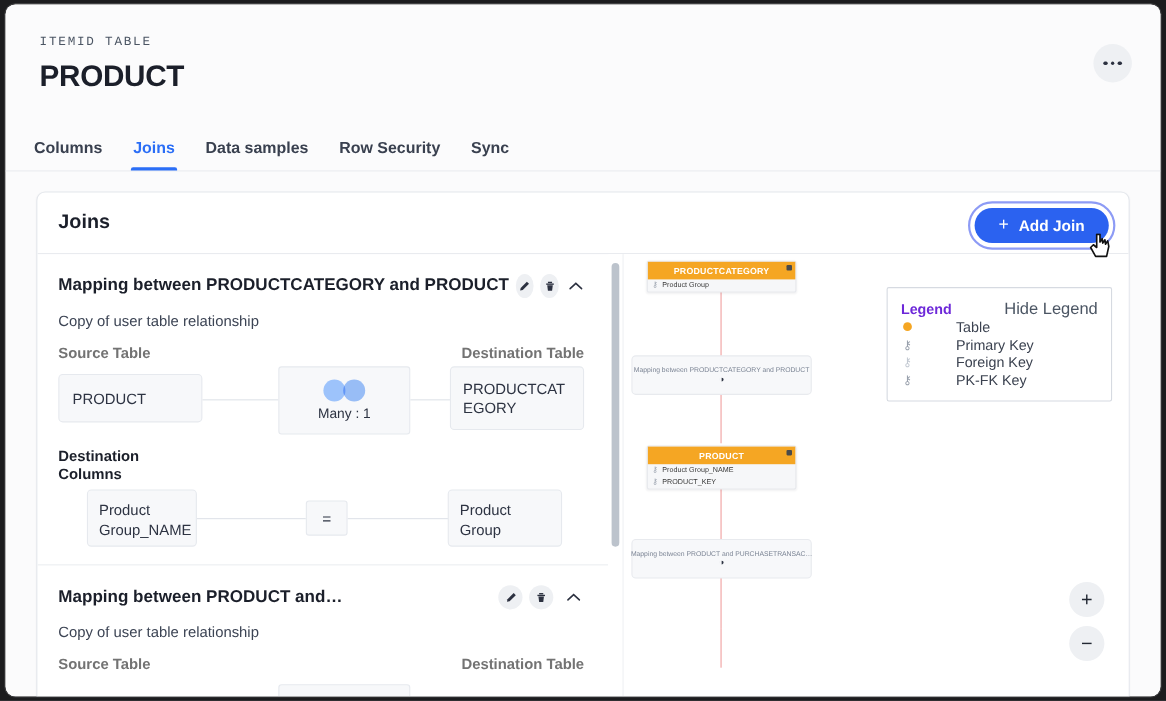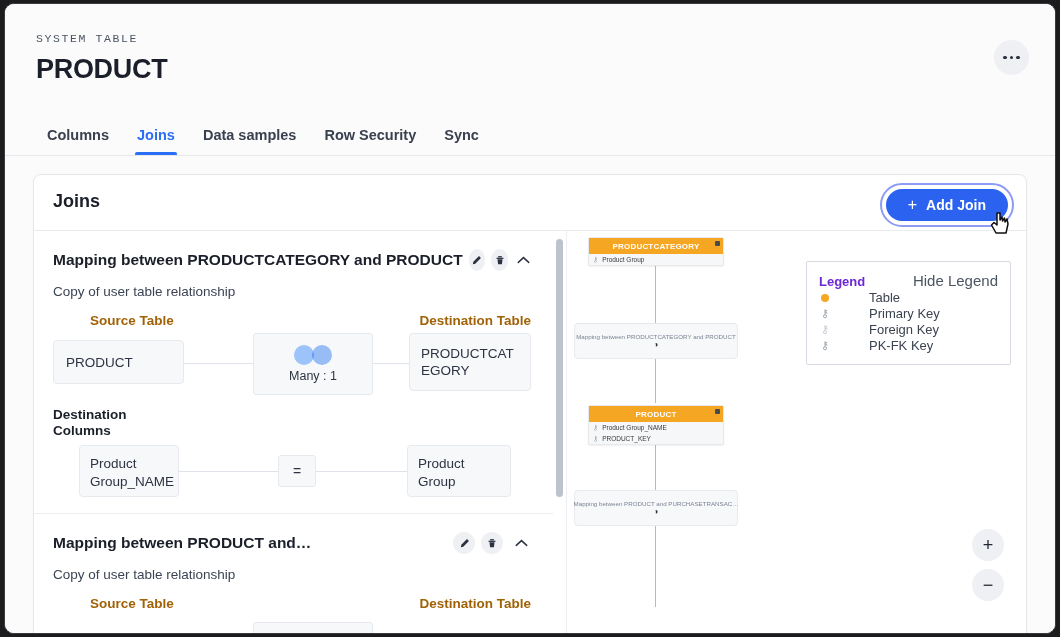--- a/index.html
+++ b/index.html
@@ -39,21 +39,21 @@
   .more-btn {
     position: absolute; right: 26px; top: 36px;
     width: 35px; height: 35px; border-radius: 50%;
     background: #eef0f3; border: none;
     display: flex; align-items: center; justify-content: center;
     gap: 3px; cursor: pointer;
   }
   .more-btn i { width: 3.5px; height: 3.5px; border-radius: 50%; background: #2c3140; display:block; }
 
   .tabs {
-    position: absolute; left: 28px; bottom: 0;
+    position: absolute; left: 12px; bottom: 0;
     display: flex; align-items: flex-start; gap: 0;
   }
   .tab {
     font-size: 14.5px; font-weight: 700; color: #39404f;
     padding: 0 14px 12px 14px; cursor: pointer;
     position: relative; white-space: nowrap;
   }
   .tab.active { color: #2b6ef6; }
   .tab.active::after {
     content: ""; position: absolute; left: 12px; right: 12px; bottom: 0;
@@ -121,21 +121,21 @@
   .icon-btn {
     width: 22px; height: 22px; border-radius: 50%;
     background: #eef0f3; border: none; cursor: pointer;
     display: flex; align-items: center; justify-content: center;
     margin-left: 6px;
   }
   .chev-btn { background: none; width: 20px; margin-left: 8px; }
   .jc-sub { margin-top: 13px; font-size: 13.5px; color: #3c4454; }
 
   .tbl-labels { display: flex; justify-content: space-between; margin-top: 14px; }
-  .tbl-label { font-size: 13.5px; font-weight: 700; color: #a16207; margin-left: 37px; }
+  .tbl-label { font-size: 13.5px; font-weight: 700; color: #737373; }
 
   .rel-row { position: relative; height: 60px; margin-top: 5px; }
   .box {
     position: absolute; background: #f7f8fa; border: 1px solid #e6e9ee;
     border-radius: 4px; font-size: 13.5px; color: #2d3342;
     display: flex; align-items: center; padding: 0 12px;
   }
   .box.src-table { left: 0; top: 7px; width: 131px; height: 44px; }
   .box.dst-table { right: 0; top: 0; width: 122px; height: 58px; padding: 0 11px; line-height: 17px; display:block; padding-top:11px; word-break: break-all;}
   .venn-box {
@@ -238,21 +238,21 @@
   }
   .zoom-in { top: 298px; }
   .zoom-out { top: 338px; }
 </style>
 </head>
 <body>
 
 <div class="page-frame">
 
   <div class="header">
-    <div class="eyebrow">SYSTEM TABLE</div>
+    <div class="eyebrow">ITEMID TABLE</div>
     <div class="page-title">PRODUCT</div>
 
     <button class="more-btn">
       <i></i>
         <i></i>
         <i></i>
     </button>
 
     <div class="tabs">
       <div class="tab">Columns</div>

